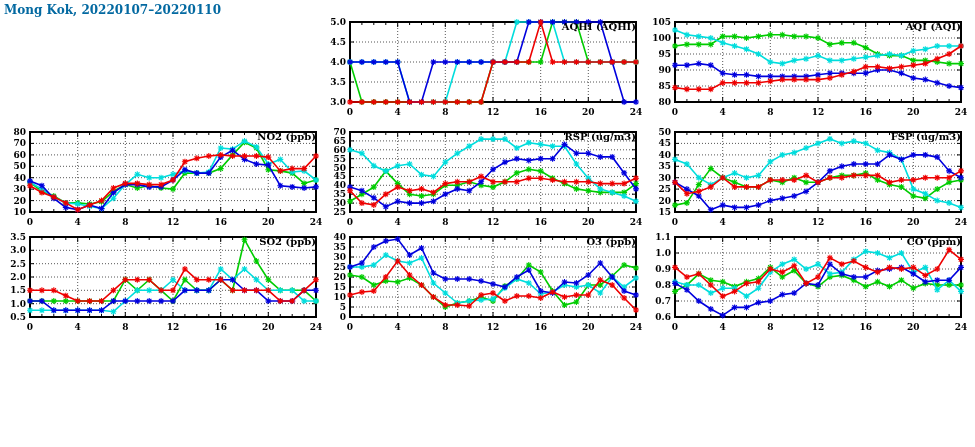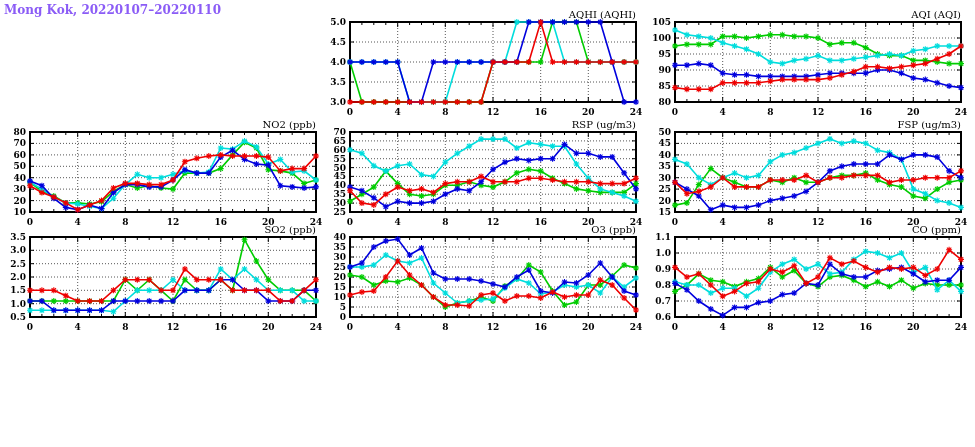--- a/index.html
+++ b/index.html
@@ -1,20 +1,20 @@
 <!DOCTYPE html>
 <html><head>
 <meta charset="utf-8">
 <style>
   html,body{margin:0;padding:0;background:#fff;}
   .page{position:relative;width:975px;height:447px;background:#fff;overflow:hidden;
         font-family:"DejaVu Serif",serif;}
-  .main-title{position:absolute;left:4px;top:3px;font-weight:bold;font-size:12px;color:#8b5cf6;}
+  .main-title{position:absolute;left:4px;top:3px;font-weight:bold;font-size:12px;color:#0369a1;}
   .chart{position:absolute;width:325px;height:108px;}
-  .ctitle{position:absolute;top:1px;right:9px;font-weight:normal;font-size:10px;color:#000;white-space:nowrap;}
+  .ctitle{position:absolute;top:13px;right:9px;font-weight:bold;font-size:10px;color:#000;white-space:nowrap;}
   .chart svg{position:absolute;left:0;top:0;overflow:visible;}
   .row1{top:8px;} .row2{top:118px;} .row3{top:223px;}
   .col1{left:0px;} .col2{left:320px;} .col3{left:645px;}
   .grid{stroke:#555;stroke-width:1;stroke-dasharray:1 2;}
   .axisbox{fill:none;stroke:#000;stroke-width:2;}
   .tick{stroke:#000;stroke-width:1;}
   .ylab{font:bold 9px "DejaVu Serif",serif;text-anchor:end;fill:#000;}
   .xlab{font:bold 9px "DejaVu Serif",serif;text-anchor:middle;fill:#000;}
   .ser{fill:none;stroke-width:1.6;}
   .mk{fill:none;stroke-width:1.1;}

